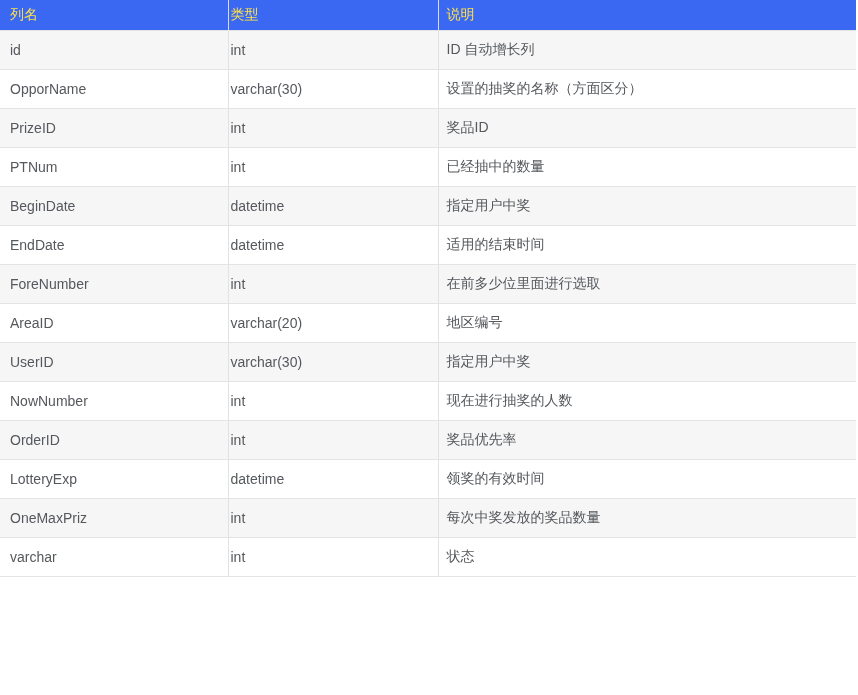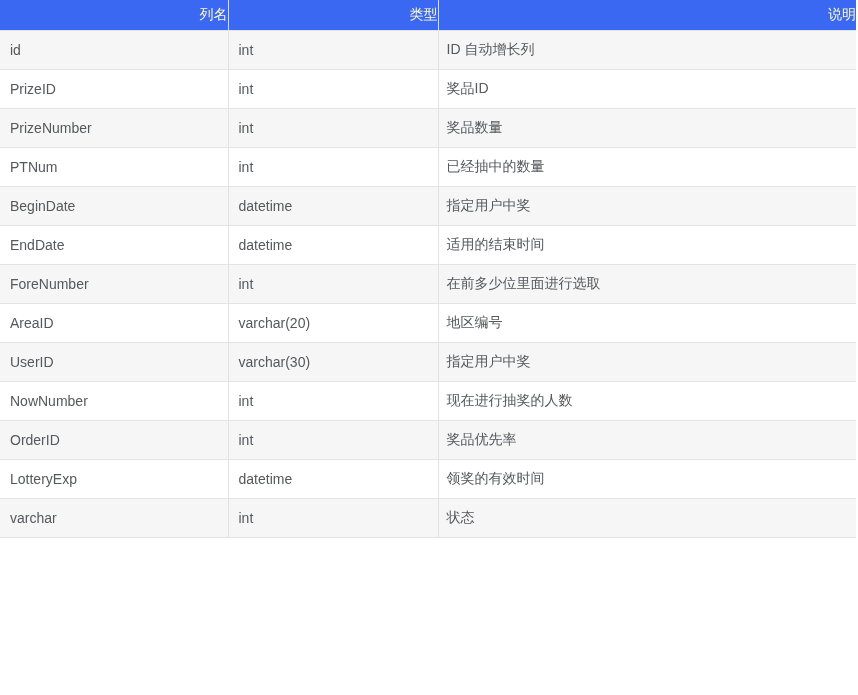--- a/index.html
+++ b/index.html
@@ -19,23 +19,23 @@
     table-layout: fixed;
     width: 856px;
     font-size: 14px;
   }
   col.c1 { width: 228px; }
   col.c2 { width: 210px; }
   col.c3 { width: 418px; }
 
   thead th {
     background: #3a68f2;
-    color: #fef9c3;
+    color: #fde047;
     font-weight: normal;
-    text-align: right;
+    text-align: left;
     height: 30px;
     padding: 0 0 0 10px;
     border-left: 1px solid rgba(210,214,222,0.85);
     border-bottom: 1px solid #e3e4e6;
     box-sizing: border-box;
     font-size: 14px;
     overflow: hidden;
     white-space: nowrap;
   }
   thead th:first-child { border-left: none; }
@@ -47,21 +47,21 @@
     border-left: 1px solid #e1e2e4;
     border-bottom: 1px solid #e3e4e6;
     box-sizing: border-box;
     overflow: hidden;
     white-space: nowrap;
     background: #ffffff;
     margin-left: 9px;
   }
   tbody td:first-child { border-left: none; }
   tbody tr:nth-child(odd) td { background: #f6f6f7; }
-  tbody td.c2pad, thead th.c2pad { padding-left: 10px; }
+  tbody td.c2pad, thead th.c2pad { padding-left: 2px; }
   tbody td.c3pad, thead th.c3pad { padding-left: 8px; }
 </style>
 </head>
 <body>
 
 <div class="page">
   <table class="schema">
     <colgroup>
       <col class="c1">
         <col class="c2">
@@ -74,28 +74,28 @@
         <th class="c3pad">说明</th>
       </tr>
     </thead>
     <tbody id="schema-body">
         <tr>
           <td>id</td>
           <td class="c2pad">int</td>
           <td class="c3pad">ID 自动增长列</td>
         </tr>
         <tr>
+          <td>OpporName</td>
+          <td class="c2pad">varchar(30)</td>
+          <td class="c3pad">设置的抽奖的名称（方面区分）</td>
+        </tr>
+        <tr>
           <td>PrizeID</td>
           <td class="c2pad">int</td>
           <td class="c3pad">奖品ID</td>
-        </tr>
-        <tr>
-          <td>PrizeNumber</td>
-          <td class="c2pad">int</td>
-          <td class="c3pad">奖品数量</td>
         </tr>
         <tr>
           <td>PTNum</td>
           <td class="c2pad">int</td>
           <td class="c3pad">已经抽中的数量</td>
         </tr>
         <tr>
           <td>BeginDate</td>
           <td class="c2pad">datetime</td>
           <td class="c3pad">指定用户中奖</td>
@@ -129,19 +129,24 @@
           <td>OrderID</td>
           <td class="c2pad">int</td>
           <td class="c3pad">奖品优先率</td>
         </tr>
         <tr>
           <td>LotteryExp</td>
           <td class="c2pad">datetime</td>
           <td class="c3pad">领奖的有效时间</td>
         </tr>
         <tr>
+          <td>OneMaxPriz</td>
+          <td class="c2pad">int</td>
+          <td class="c3pad">每次中奖发放的奖品数量</td>
+        </tr>
+        <tr>
           <td>varchar</td>
           <td class="c2pad">int</td>
           <td class="c3pad">状态</td>
         </tr>
       </tbody>
   </table>
 </div>
 
 </body></html>

